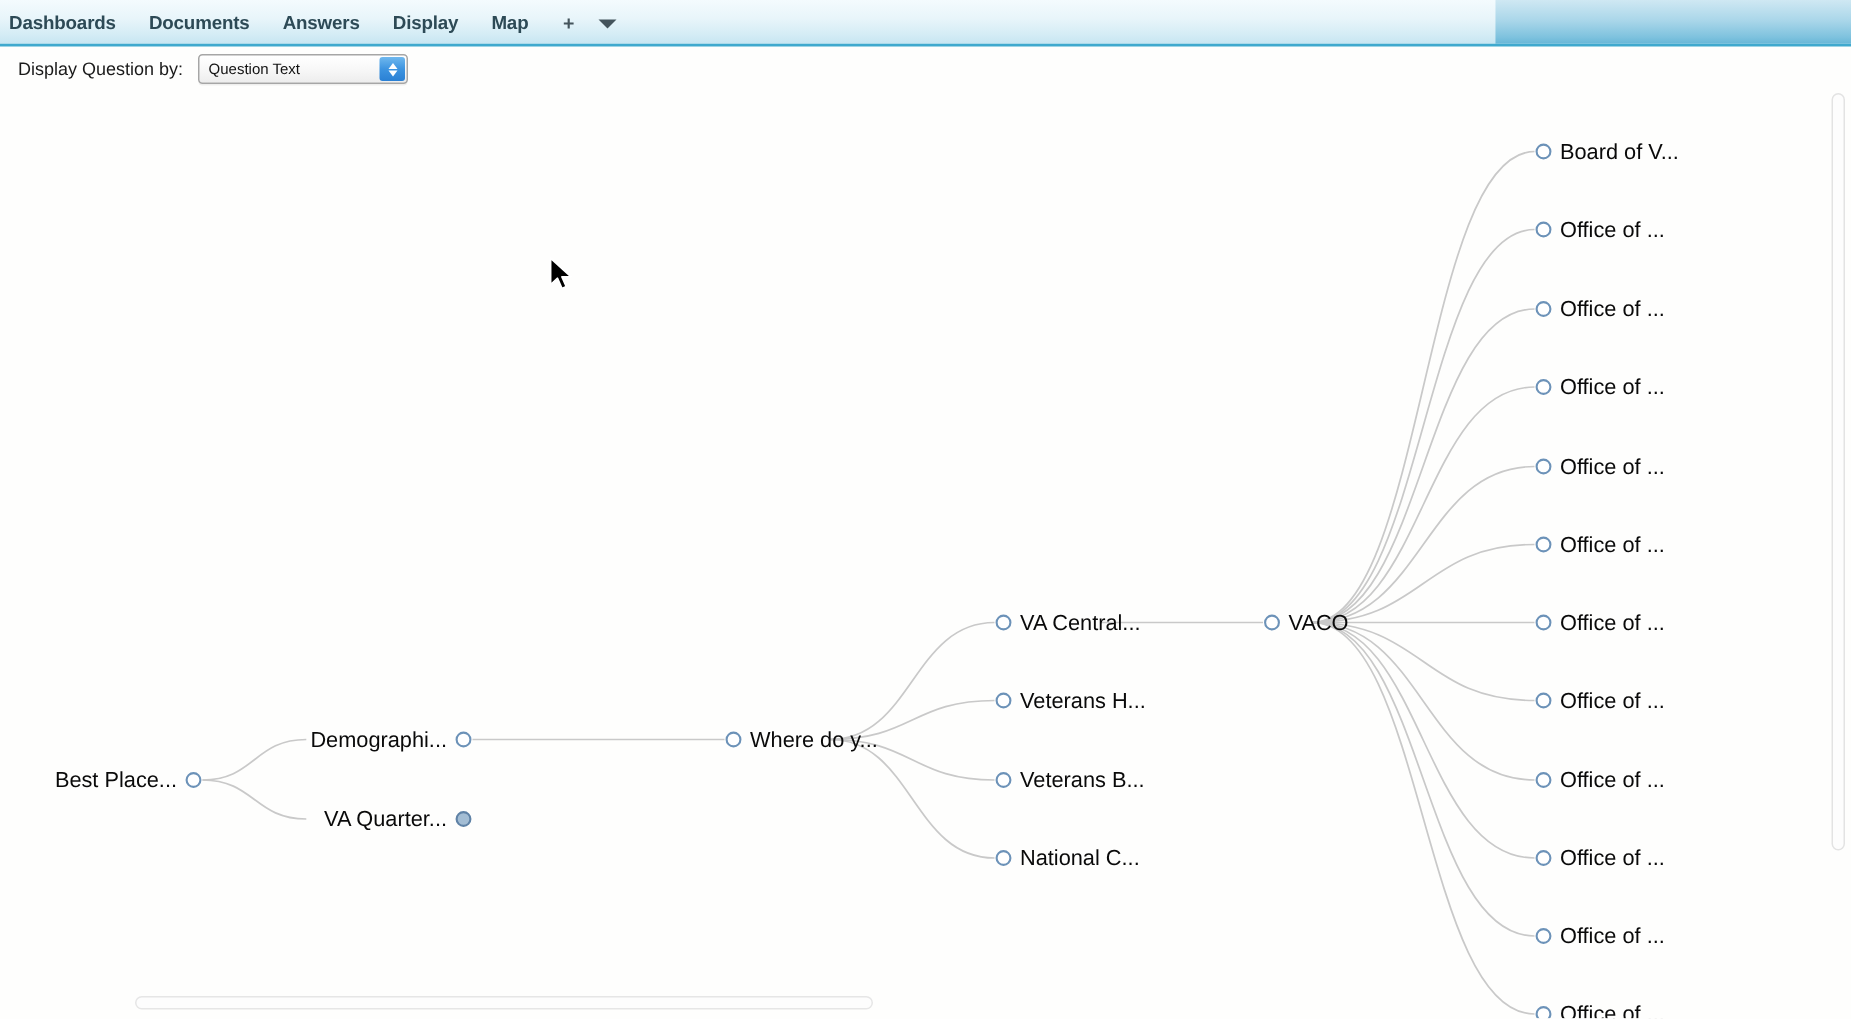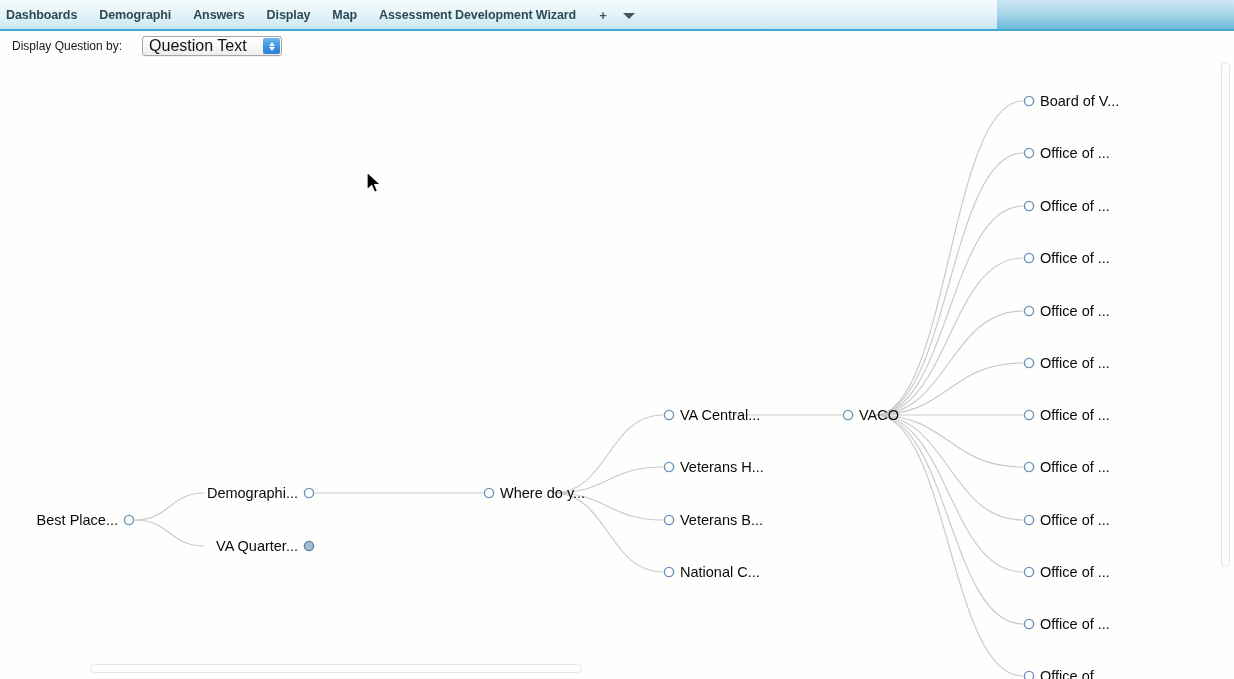--- a/index.html
+++ b/index.html
@@ -62,30 +62,30 @@
   
   #toolbar {
     position: absolute; left: 0; top: 33px;
     width: 1234px; height: 26px;
     display: flex; align-items: center;
     padding-left: 12px;
     background: #fefefd;
   }
   #toolbar-label {
     font-size: 12px; color: #1a1a1a;
-    margin-right: 20px; white-space: nowrap;
+    margin-right: 10px; white-space: nowrap;
   }
   #question-by-select {
     position: relative;
     width: 140px; height: 20px;
     background: linear-gradient(to bottom, #ffffff 0%, #f7f7f7 55%, #ededed 100%);
     border: 1px solid #a6a6a6;
     border-radius: 3px;
-    display: flex; align-items: flex-start;
-    font-size: 16px; color: #111;
+    display: flex; align-items: center;
+    font-size: 10px; color: #111;
     padding-left: 6px;
     cursor: pointer;
     box-shadow: 0 1px 0 rgba(0,0,0,0.06);
   }
   #select-value { flex: 1; white-space: nowrap; overflow: hidden; }
   #select-stepper {
     position: absolute; right: 1px; top: 1px;
     width: 17px; height: 16px;
     background: linear-gradient(to bottom, #6fb8ee 0%, #3d94e0 50%, #2a80d4 100%);
     border-radius: 2px;
@@ -143,25 +143,24 @@
   #mouse-cursor { position: absolute; left: 365px; top: 171px; pointer-events: none; }
 </style>
 </head>
 <body>
 
 <div id="app">
 
   <div id="navbar">
     <div id="nav-left-pane">
       <div class="nav-item">Dashboards</div>
-      <div class="nav-item">Demographi</div>
+      <div class="nav-item">Documents</div>
       <div class="nav-item">Answers</div>
       <div class="nav-item">Display</div>
       <div class="nav-item">Map</div>
-      <div class="nav-item">Assessment Development Wizard</div>
       <div class="nav-icon-btn">+</div>
       <div class="nav-caret"></div>
     </div>
     <div id="nav-right-pane"></div>
   </div>
 
   <div id="toolbar">
     <span id="toolbar-label">Display Question by:</span>
     <div id="question-by-select">
       <span id="select-value">Question Text</span>

